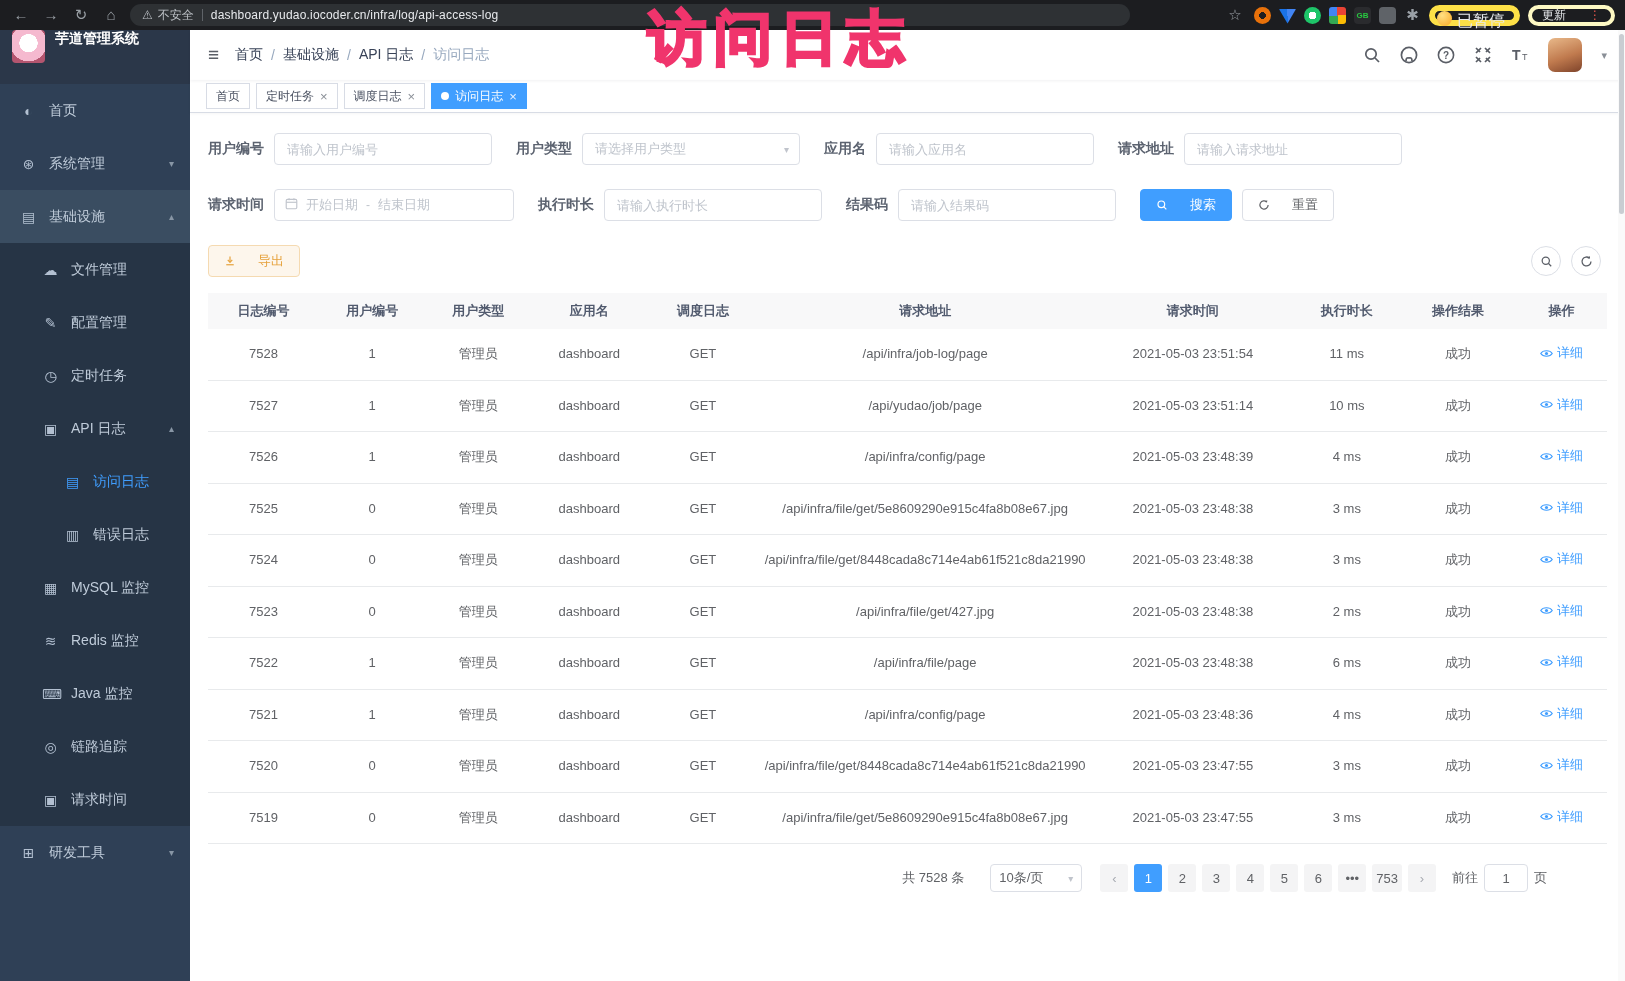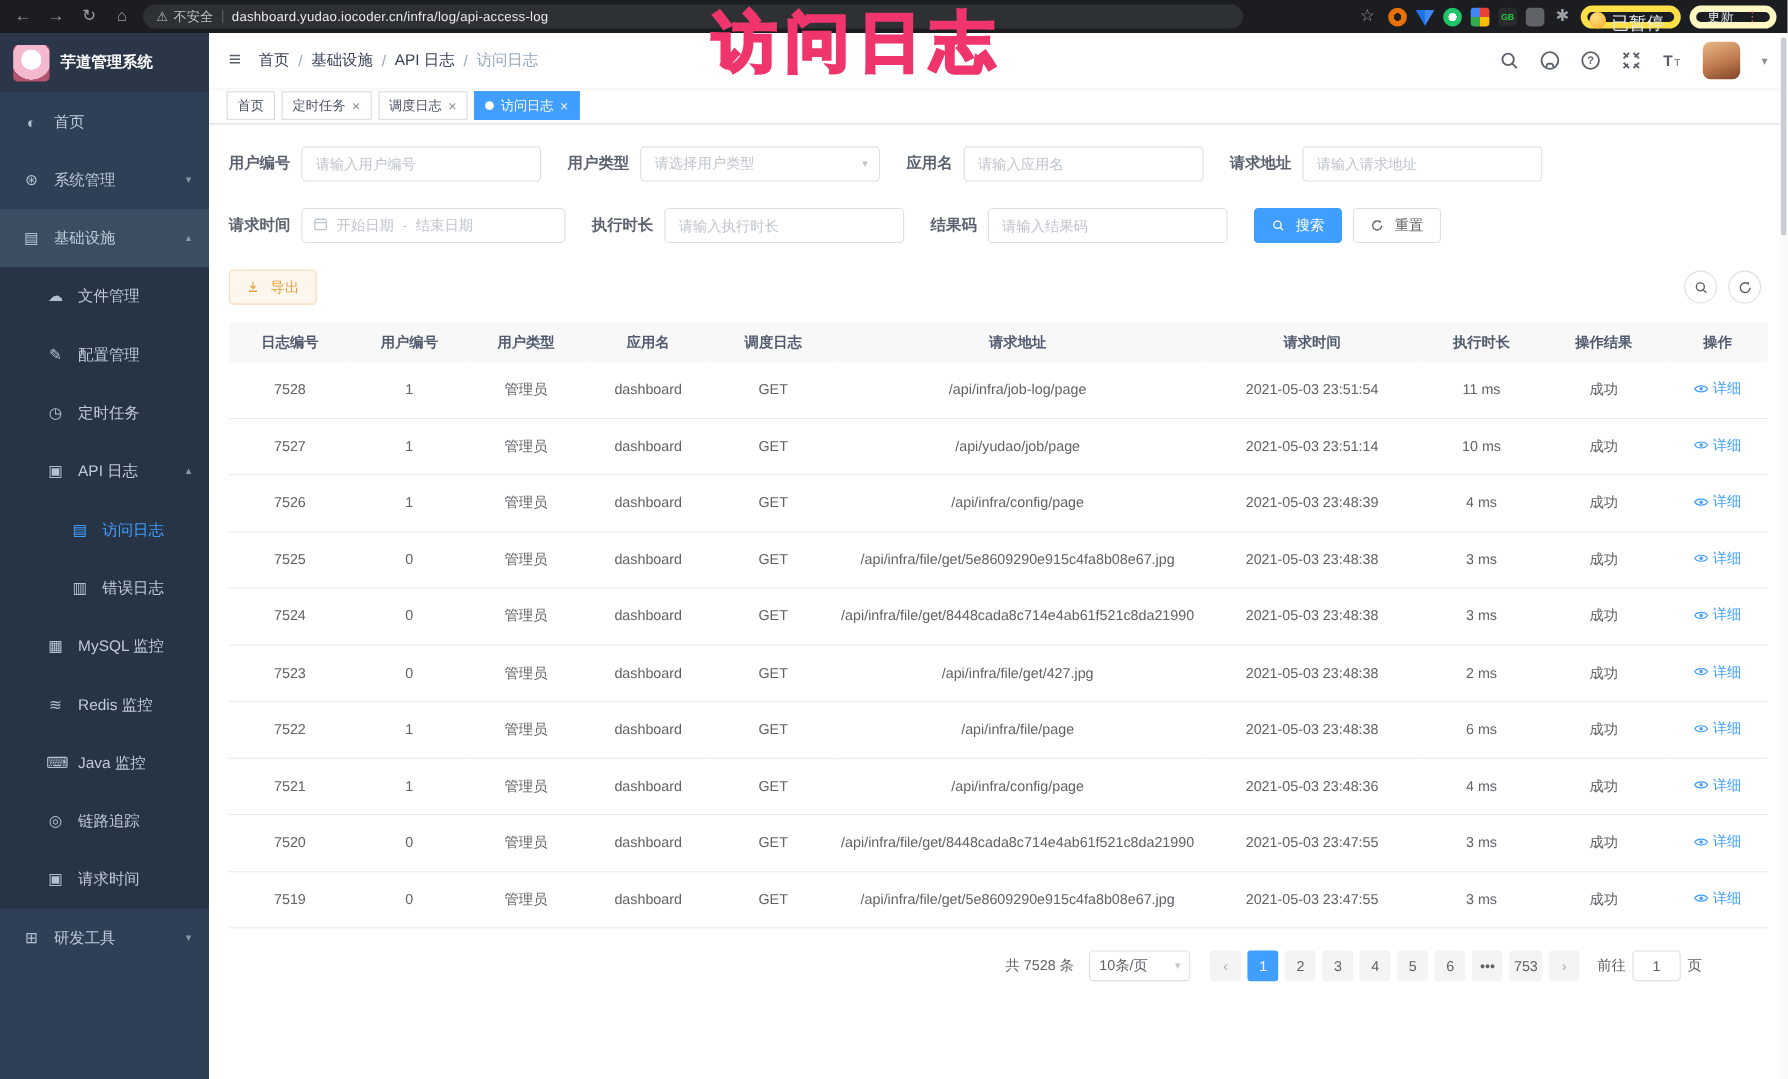--- a/index.html
+++ b/index.html
@@ -13,31 +13,31 @@
   .url-pill { height:22px; width:1000px; background:#2e3134; border-radius:12px;
     display:flex; align-items:center; gap:8px; padding:0 12px; color:#dadce0; font-size:12px; }
   .url-warn { color:#bdc1c6; font-size:12px; display:flex; gap:5px; align-items:center;}
   .url-sep { width:1px; height:12px; background:#5f6368; }
   .url-text { color:#e8eaed; letter-spacing:.2px; }
   .ext-ic { width:17px; height:17px; border-radius:4px; display:inline-block; position:relative; }
   .paused-pill { display:flex; align-items:flex-start; gap:5px; border:6px solid #fde047; border-radius:12px;
     height:21px; padding:0 9px 0 2px; color:#e8eaed; font-size:16px; }
   .emoji-face { width:15px; height:15px; border-radius:50%;
     background:radial-gradient(circle at 35% 30%, #ffe082, #f9a825); }
-  .update-pill { display:flex; align-items:center; gap:11px; border:6px solid #fef9c3; border-radius:12px;
+  .update-pill { display:flex; align-items:center; gap:23px; border:4px solid #fef9c3; border-radius:12px;
     height:21px; padding:0 10px; color:#e8eaed; font-size:12px; }
   .red-dots { color:#e5544b; font-size:12px; letter-spacing:0; }
 
   
   .watermark { position:fixed; left:648px; top:0px; z-index:200; font-size:58px; font-weight:900;
     letter-spacing:8px; color:rgba(255,255,255,.28); -webkit-text-stroke:3px #f0346c; pointer-events:none; }
 
   
   .sidebar { position:fixed; left:0; top:30px; bottom:0; width:190px; background:#2f4056; overflow:hidden; }
-  .logo-row { height:54px; display:flex; align-items:center; gap:10px; padding:17px 12px; background:#2b3749;}
+  .logo-row { height:54px; display:flex; align-items:flex-start; gap:10px; padding:0 12px; background:#2b3749;}
   .logo-img { width:33px; height:33px; border-radius:4px;
     background:radial-gradient(circle at 50% 40%, #fff 0 35%, #f5b9cf 36% 70%, #b4556f 71%); }
   .logo-title { color:#fff; font-size:14px; font-weight:bold; }
   .menu-item { height:53px; display:flex; align-items:center; gap:12px; padding-left:20px;
     color:#bfcbd9; font-size:14px; cursor:pointer; }
   .menu-item .mi-icon { width:17px; text-align:center; font-size:14px; color:#b3c0d1; }
   .menu-item.lvl2 { padding-left:42px; background:#263445; }
   .menu-item.lvl3 { padding-left:64px; background:#263445; }
   .menu-item.hl { background:#3a4d61; }
   .menu-item.active, .menu-item.active .mi-icon { color:#409eff; }
@@ -78,21 +78,21 @@
     font-family:inherit; }
   .f-input::placeholder { color:#bfc4cc; }
   .f-select { width:218px; height:32px; border:1px solid #dcdfe6; border-radius:4px;
     display:flex; align-items:center; justify-content:space-between; padding:0 10px 0 12px;
     font-size:13px; color:#bfc4cc; cursor:pointer; background:#fff;}
   .f-select .sel-arrow { color:#c0c4cc; font-size:10px; }
   .daterange { width:240px; height:32px; border:1px solid #dcdfe6; border-radius:4px;
     display:flex; align-items:center; gap:8px; padding:12px 10px; font-size:13px; color:#bfc4cc; background:#fff;}
   .daterange .dr-sep { color:#bfc4cc; font-size:12px; }
   .btn { height:32px; border-radius:4px; border:1px solid #dcdfe6; background:#fff;
-    display:inline-flex; align-items:center; gap:10px; padding:0 15px; font-size:13px;
+    display:inline-flex; align-items:center; gap:22px; padding:0 15px; font-size:13px;
     color:#606266; cursor:pointer; font-family:inherit; }
   .btn.primary { background:#409eff; border-color:#409eff; color:#fff; }
   .btn.warn-plain { background:#fdf6ec; border-color:#f5dab1; color:#e6a23c; }
 
   
   .toolbar { display:flex; align-items:center; margin-bottom:16px; }
   .tool-right { margin-left:auto; display:flex; gap:10px; margin-right:6px;}
   .circle-btn { width:30px; height:30px; border-radius:50%; border:1px solid #dcdfe6; background:#fff;
     display:flex; align-items:center; justify-content:center; color:#5a5e66; cursor:pointer; }
 
@@ -105,21 +105,21 @@
   .logtable th:nth-child(1){width:110px}.logtable th:nth-child(2){width:105px}
   .logtable th:nth-child(3){width:105px}.logtable th:nth-child(4){width:115px}
   .logtable th:nth-child(5){width:110px}.logtable th:nth-child(6){width:330px}
   .logtable th:nth-child(7){width:200px}.logtable th:nth-child(8){width:105px}
   .logtable th:nth-child(9){width:115px}.logtable th:nth-child(10){width:90px}
   .detail-link { color:#409eff; cursor:pointer; display:inline-flex; align-items:center; gap:4px; }
 
   
   .pagination { display:flex; align-items:center; justify-content:flex-end; gap:6px;
     margin:20px 60px 0 0; font-size:13px; color:#606266; }
-  .pg-total { margin-right:8px; }
+  .pg-total { margin-right:20px; }
   .pg-size { width:92px; height:28px; border:1px solid #dcdfe6; border-radius:4px; background:#fff;
     display:flex; align-items:center; justify-content:space-between; padding:0 8px; color:#606266;
     cursor:pointer; margin-right:12px;}
   .pg-size .sel-arrow{ color:#c0c4cc; font-size:10px;}
   .pg-btn { min-width:28px; height:28px; border-radius:3px; background:#f4f4f5; color:#606266;
     display:flex; align-items:center; justify-content:center; font-size:13px; cursor:pointer; padding:0 4px;}
   .pg-btn.active { background:#409eff; color:#fff; }
   .pg-btn.arrow { color:#a8abb2; }
   .pg-goto { display:flex; align-items:center; gap:6px; margin-left:10px; }
   .pg-goto input { width:44px; height:28px; border:1px solid #dcdfe6; border-radius:4px;

